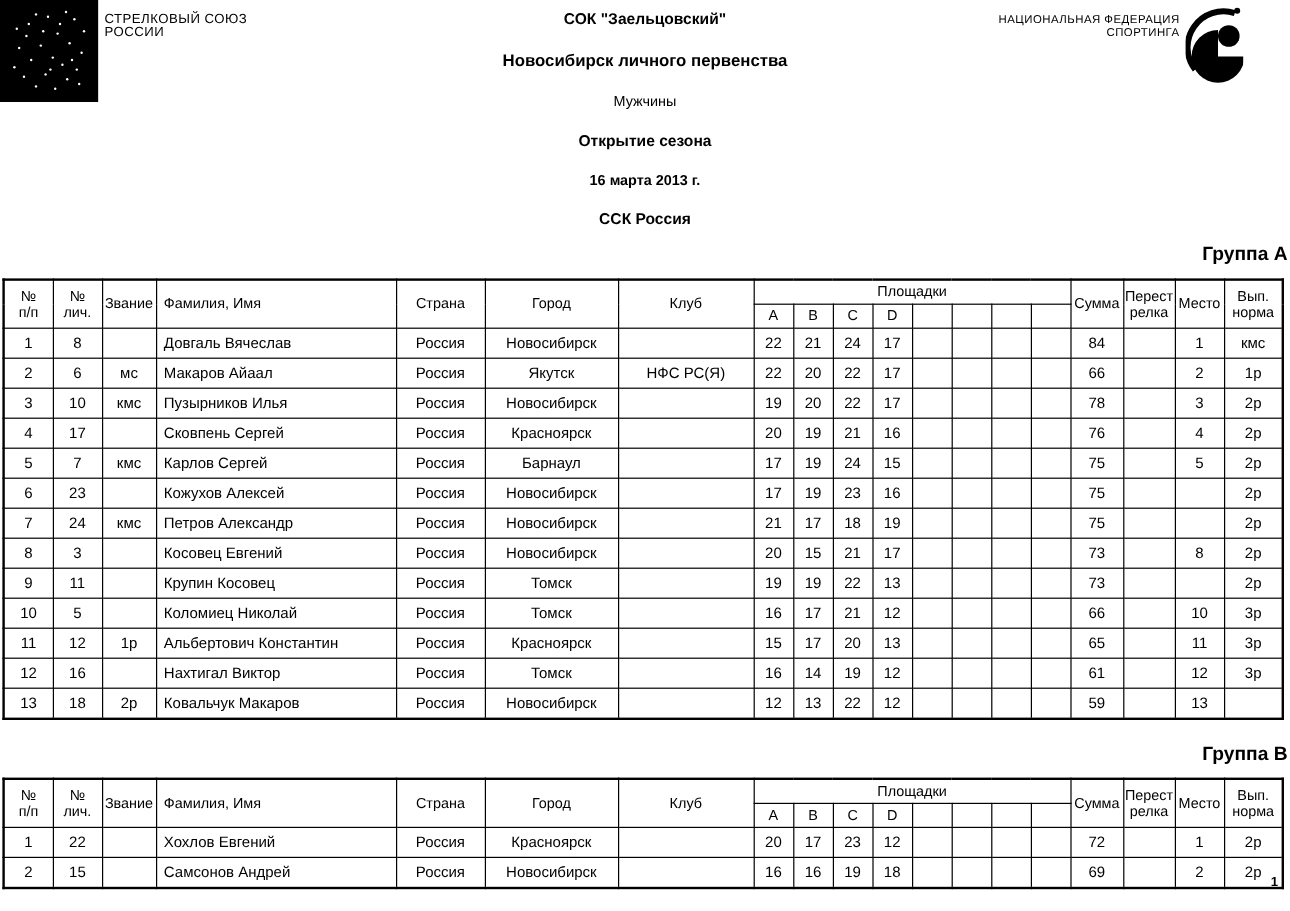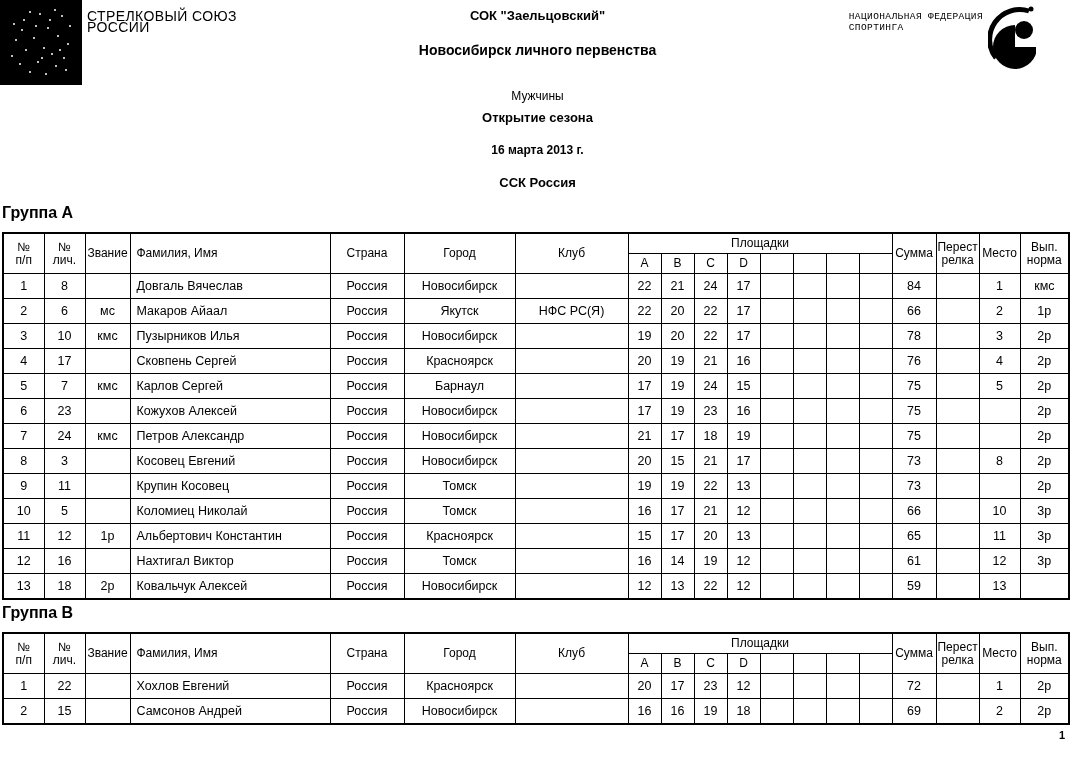--- a/index.html
+++ b/index.html
@@ -6,43 +6,43 @@
   body {
     width:1075px; height:759px; position:relative;
     background:#ffffff; color:#000;
     font-family:"Liberation Sans", sans-serif;
     overflow:hidden;
   }
   
   .logo-left { position:absolute; left:0; top:0; width:82px; height:85px; }
   .org-left {
     position:absolute; left:87px; top:11px;
-    font-size:14px; line-height:11px; letter-spacing:.4px;
+    font-size:11px; line-height:11px; letter-spacing:.4px;
     white-space:pre-line; text-transform:uppercase;
   }
   .org-right {
-    position:absolute; right:92px; top:11px; text-align:left;
+    position:absolute; right:92px; top:11px; text-align:right;
     font-size:9.5px; line-height:11px; letter-spacing:.4px;
-    white-space:pre-line; text-transform:uppercase;font-family:Liberation Mono, monospace;
+    white-space:pre-line; text-transform:uppercase;
   }
   .logo-right { position:absolute; left:988px; top:2px; width:48px; height:70px; }
   .ctr { position:absolute; left:0; width:100%; text-align:center; }
   .t-title    { top:8px;   font-size:13px; font-weight:bold; }
   .t-subtitle { top:42px;  font-size:14px; font-weight:bold; }
-  .t-category { top:77px;  font-size:12px; font-weight:normal;margin-top:12px; }
+  .t-category { top:77px;  font-size:12px; font-weight:normal; }
   .t-event    { top:110px; font-size:13px; font-weight:bold; }
   .t-date     { top:143px; font-size:12px; font-weight:bold; }
   .t-venue    { top:175px; font-size:13px; font-weight:bold; }
   
   .groups { position:absolute; left:2px; top:204px; width:1071px; }
   .group-title {
     margin:0 0 9px 0; height:19px;
-    font-size:16px; font-weight:bold; text-align:left;
-  }
-  .group + .group .group-title { margin-top:4px; }
+    font-size:16px; font-weight:bold; text-align:right;
+  }
+  .group + .group .group-title { margin-top:20px; }
   table.results {
     border-collapse:collapse; table-layout:fixed; width:1066px;
     border:2px solid #000;
   }
   table.results th, table.results td {
     border:1px solid #000; padding:0; overflow:hidden;
     text-align:center; vertical-align:middle;
     font-weight:normal; font-size:12px; line-height:13px;
   }
   table.results thead th { height:19px; }
@@ -428,21 +428,21 @@
     <td>61</td>
     <td></td>
     <td>12</td>
     <td>3р</td>
   </tr>
 
   <tr>
     <td>13</td>
     <td>18</td>
     <td>2р</td>
-    <td class="al">Ковальчук Алексей</td>
+    <td class="al">Ковальчук Макаров</td>
     <td>Россия</td>
     <td>Новосибирск</td>
     <td></td>
     <td>12</td>
     <td>13</td>
     <td>22</td>
     <td>12</td>
     <td></td>
     <td></td>
     <td></td>

